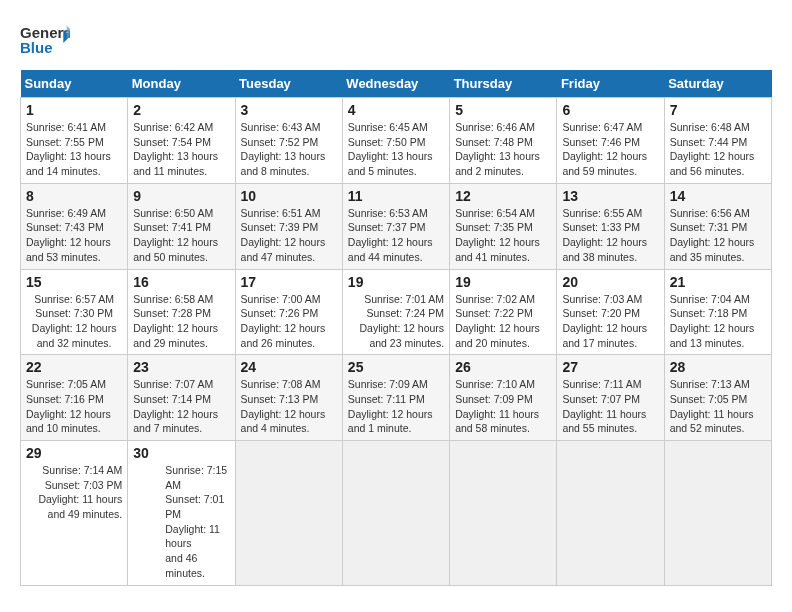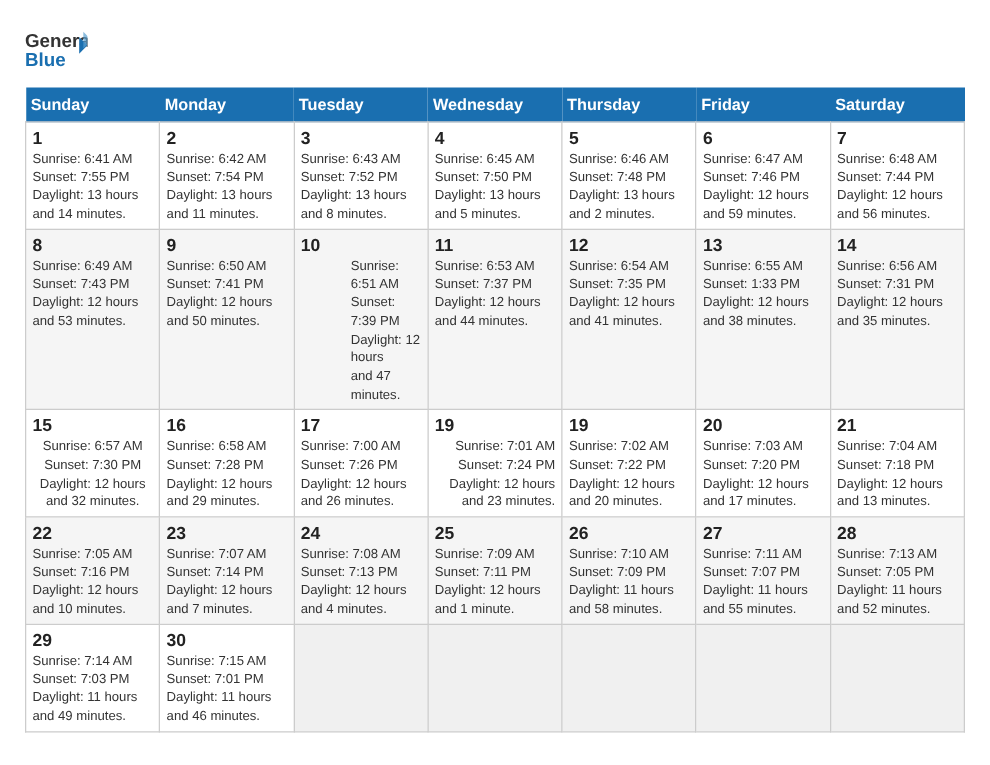--- a/index.html
+++ b/index.html
@@ -180,21 +180,21 @@
         </td>
         <td>
           <span class="day-num">9</span>
           <div class="day-info" style="white-space: pre-line;">Sunrise: 6:50 AM
 Sunset: 7:41 PM
 Daylight: 12 hours
 and 50 minutes.</div>
         </td>
         <td>
           <span class="day-num">10</span>
-          <div class="day-info" style="white-space: pre-line; margin-left: 40px;">Sunrise: 6:51 AM
+          <div class="day-info" style="white-space: pre-line;">Sunrise: 6:51 AM
 Sunset: 7:39 PM
 Daylight: 12 hours
 and 47 minutes.</div>
         </td>
         <td>
           <span class="day-num">11</span>
           <div class="day-info" style="white-space: pre-line;">Sunrise: 6:53 AM
 Sunset: 7:37 PM
 Daylight: 12 hours
 and 44 minutes.</div>
@@ -319,28 +319,28 @@
           <span class="day-num">28</span>
           <div class="day-info" style="white-space: pre-line;">Sunrise: 7:13 AM
 Sunset: 7:05 PM
 Daylight: 11 hours
 and 52 minutes.</div>
         </td>
       </tr>
       <tr>
         <td>
           <span class="day-num">29</span>
-          <div class="day-info" style="white-space: pre-line;">Sunrise: 7:14 AM
+          <div class="day-info" style="white-space: pre-line; text-align: right;">Sunrise: 7:14 AM
 Sunset: 7:03 PM
 Daylight: 11 hours
 and 49 minutes.</div>
         </td>
         <td>
           <span class="day-num">30</span>
-          <div class="day-info" style="white-space: pre-line;">Sunrise: 7:15 AM
+          <div class="day-info" style="white-space: pre-line; margin-left: 32px;">Sunrise: 7:15 AM
 Sunset: 7:01 PM
 Daylight: 11 hours
 and 46 minutes.</div>
         </td>
         <td class="empty-cell"></td>
         <td class="empty-cell"></td>
         <td class="empty-cell"></td>
         <td class="empty-cell"></td>
         <td class="empty-cell"></td>
       </tr>

